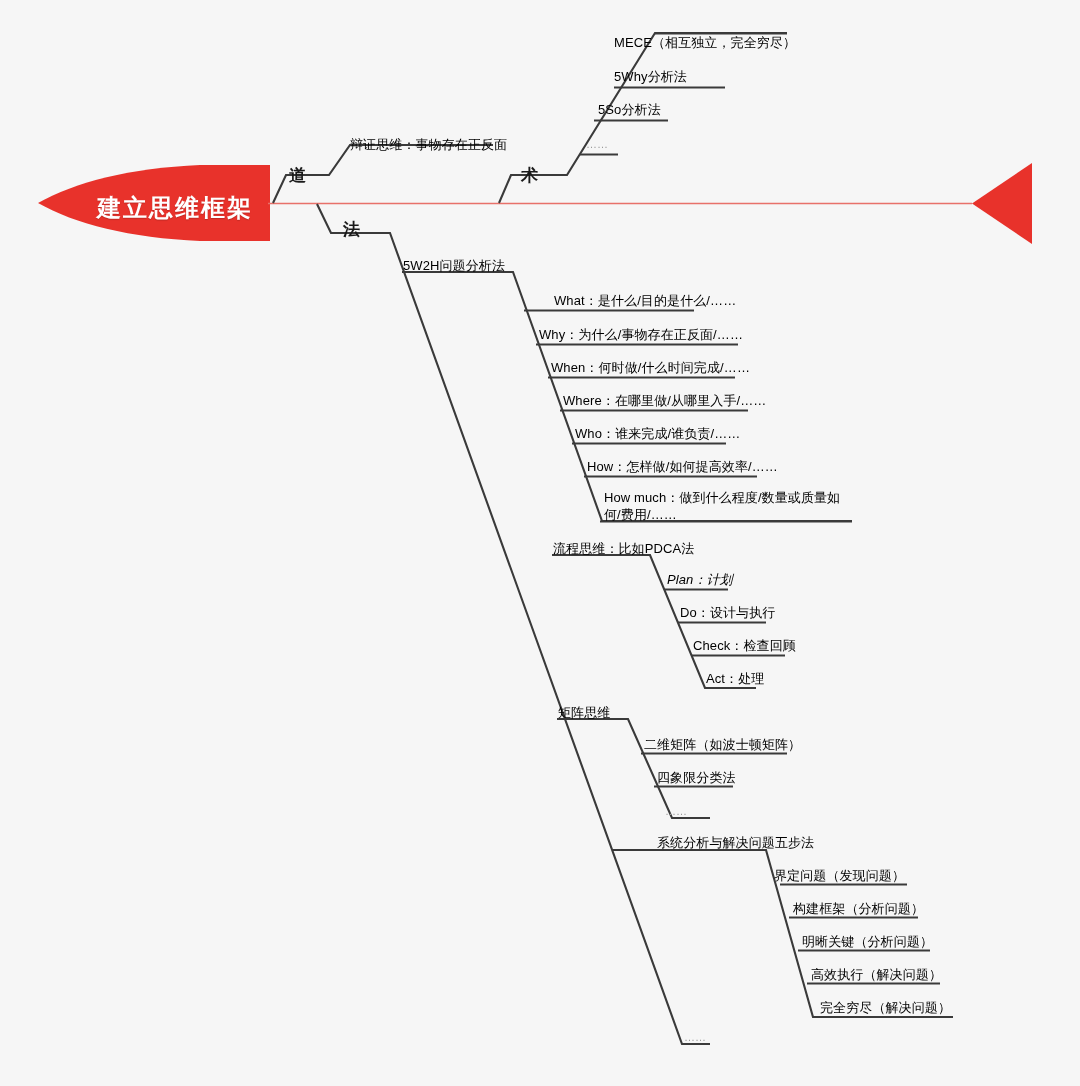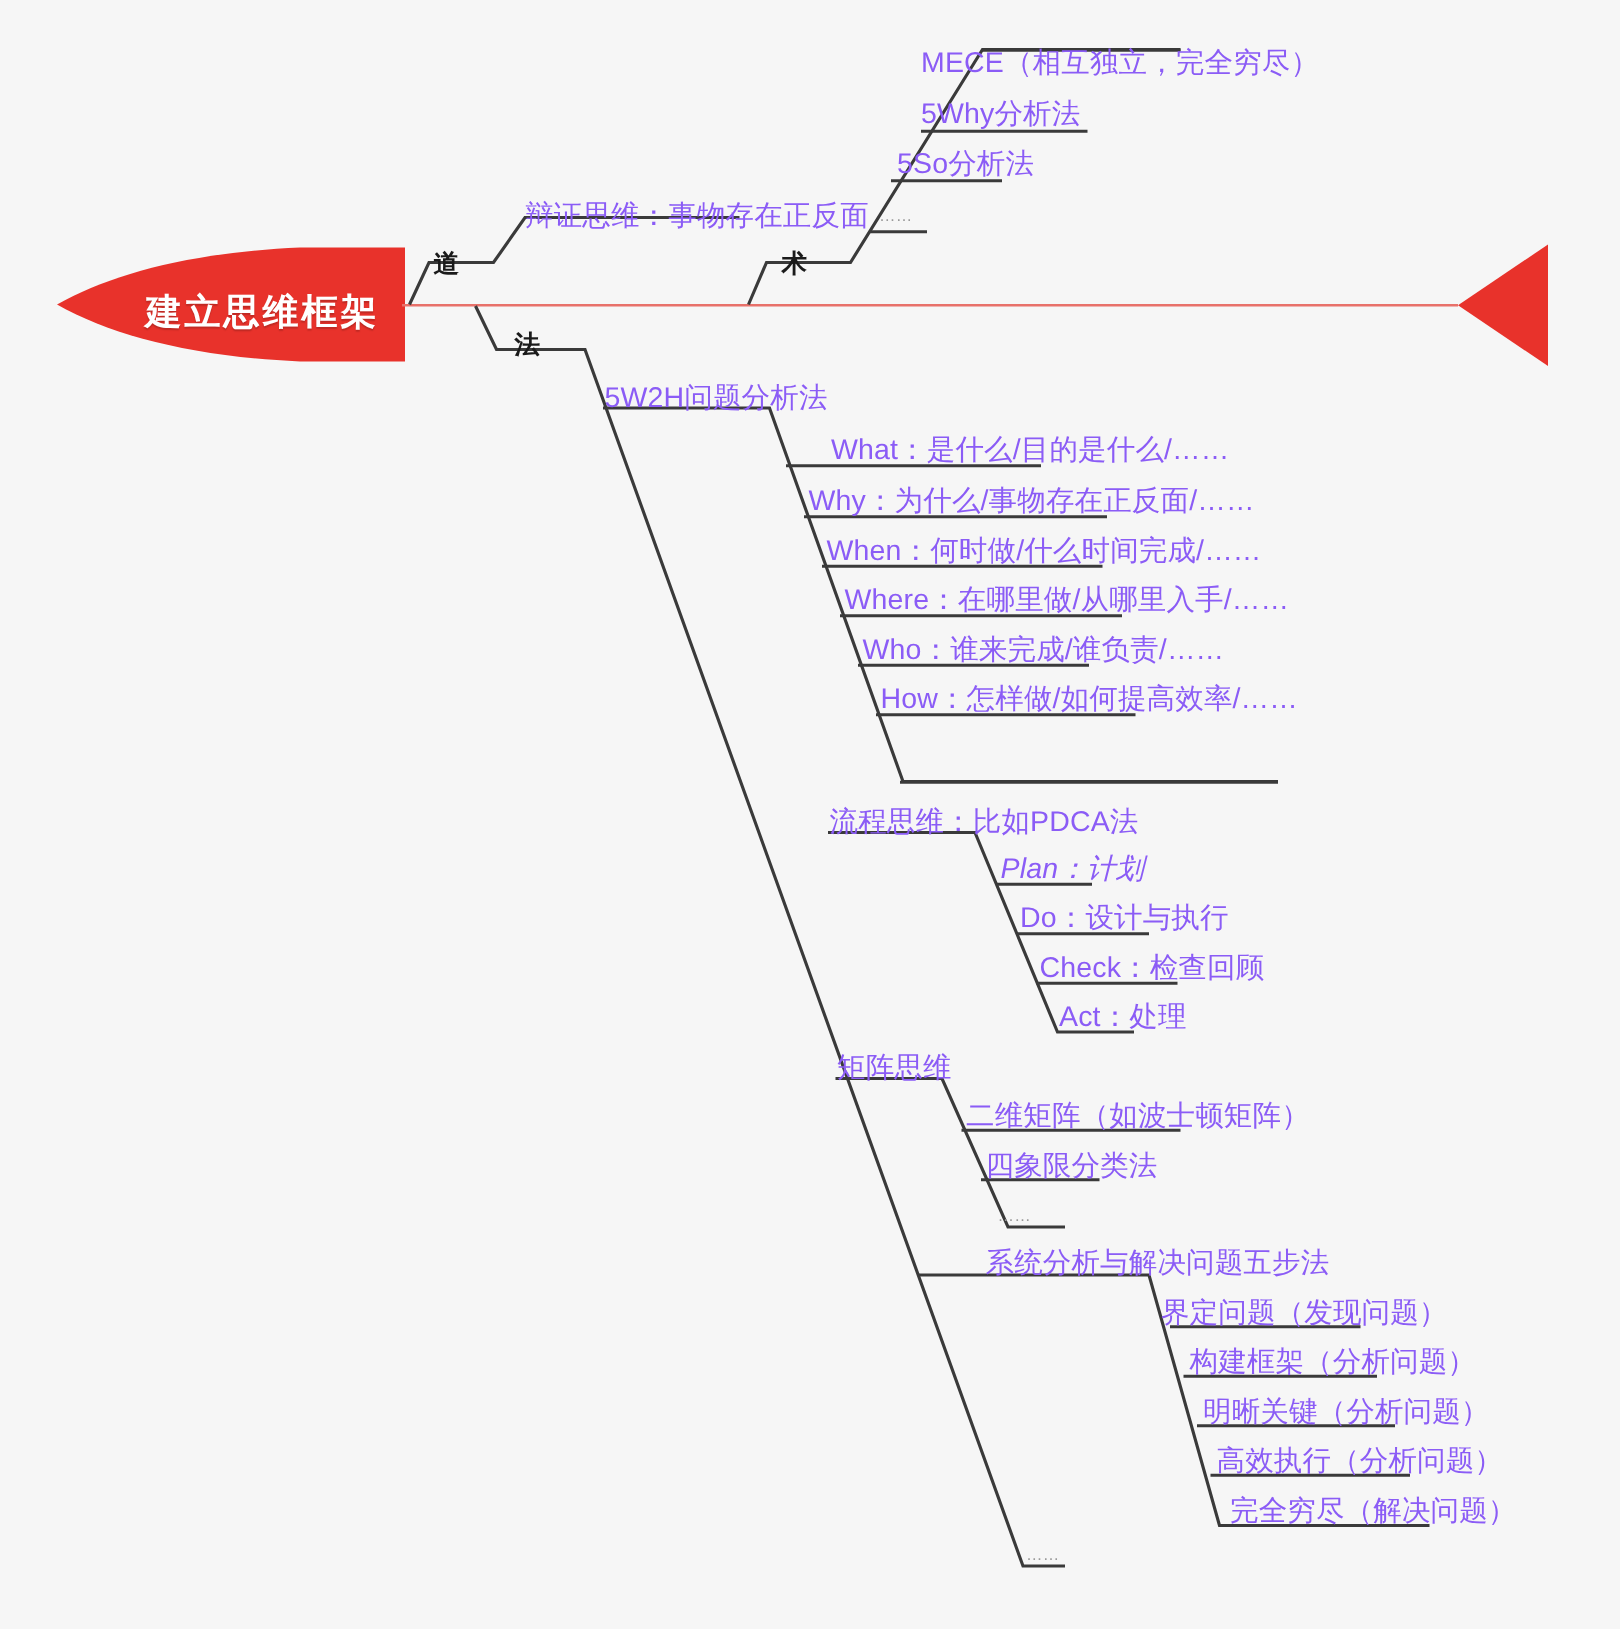--- a/index.html
+++ b/index.html
@@ -23,22 +23,22 @@
     position: absolute;
     top: 0; left: 0;
     width: 1080px;
     height: 1086px;
   }
   .bone { fill: none; stroke: #3a3a3a; stroke-width: 2.1; stroke-linejoin: miter; stroke-linecap: butt; }
   .leader { fill: none; stroke: #3a3a3a; stroke-width: 2.1; stroke-linecap: butt; }
   .spine-line { stroke-width: 1.6; }
   .lbl {
     position: absolute;
-    font-size: 19px;
-    color: #8b5cf6;
+    font-size: 13px;
+    color: #000000;
     white-space: nowrap;
     line-height: 17px;
     letter-spacing: 0.1px;
   }
   .lbl.wrap { white-space: normal; }
   .cat {
     position: absolute;
     font-size: 17px;
     font-weight: bold;
     color: #1a1a1a;
@@ -119,34 +119,35 @@
   <div class="lbl" style="left:598px; top:101px;">5So分析法</div>
   <div class="lbl dots" style="left:586px; top:136px; font-size:11px;">……</div>
 
   <div class="lbl" style="left:403px; top:257px;text-align:right;">5W2H问题分析法</div>
   <div class="lbl" style="left:527px; top:292px;margin-left:27px;">What：是什么/目的是什么/……</div>
   <div class="lbl" style="left:539px; top:326px;">Why：为什么/事物存在正反面/……</div>
   <div class="lbl" style="left:551px; top:359px;">When：何时做/什么时间完成/……</div>
   <div class="lbl" style="left:563px; top:392px;">Where：在哪里做/从哪里入手/……</div>
   <div class="lbl" style="left:575px; top:425px;">Who：谁来完成/谁负责/……</div>
   <div class="lbl" style="left:587px; top:458px;">How：怎样做/如何提高效率/……</div>
+  <div class="lbl wrap" style="left:604px; top:489px; width:248px;">How much：做到什么程度/数量或质量如何/费用/……</div>
 
   <div class="lbl" style="left:553px; top:540px;">流程思维：比如PDCA法</div>
   <div class="lbl" style="left:667px; top:571px;font-style:italic;">Plan：计划</div>
   <div class="lbl" style="left:680px; top:604px;">Do：设计与执行</div>
   <div class="lbl" style="left:693px; top:637px;">Check：检查回顾</div>
   <div class="lbl" style="left:706px; top:670px;">Act：处理</div>
 
   <div class="lbl" style="left:558px; top:704px;">矩阵思维</div>
   <div class="lbl" style="left:644px; top:736px;">二维矩阵（如波士顿矩阵）</div>
   <div class="lbl" style="left:657px; top:769px;">四象限分类法</div>
   <div class="lbl dots" style="left:665px; top:803px; font-size:11px;">……</div>
 
   <div class="lbl" style="left:613px; top:834px;margin-left:44px;">系统分析与解决问题五步法</div>
   <div class="lbl" style="left:774px; top:867px;">界定问题（发现问题）</div>
   <div class="lbl" style="left:793px; top:900px;">构建框架（分析问题）</div>
   <div class="lbl" style="left:802px; top:933px;">明晰关键（分析问题）</div>
-  <div class="lbl" style="left:811px; top:966px;">高效执行（分析问题）</div>
+  <div class="lbl" style="left:811px; top:966px;">高效执行（解决问题）</div>
   <div class="lbl" style="left:820px; top:999px;">完全穷尽（解决问题）</div>
 
   <div class="lbl dots" style="left:684px; top:1029px; font-size:11px;">……</div>
 
 </div>
 
 </body></html>

